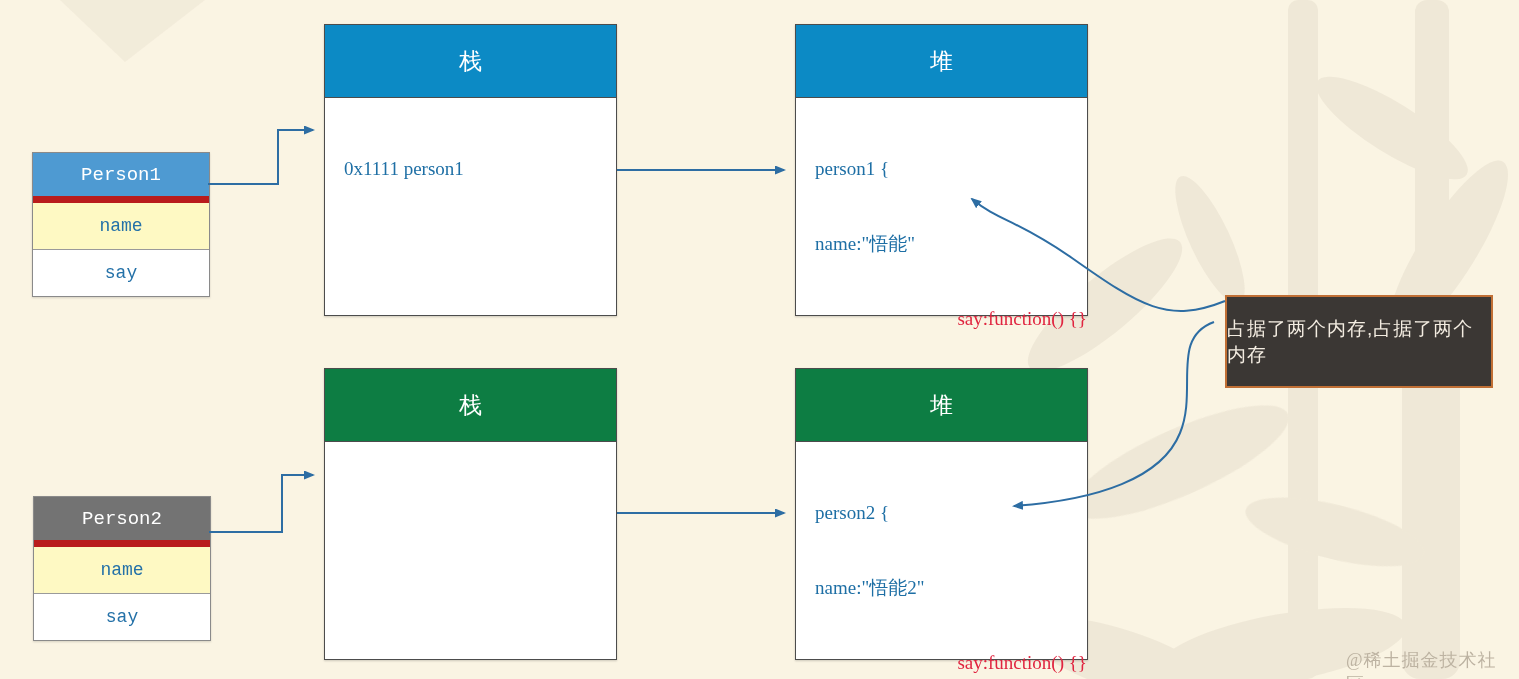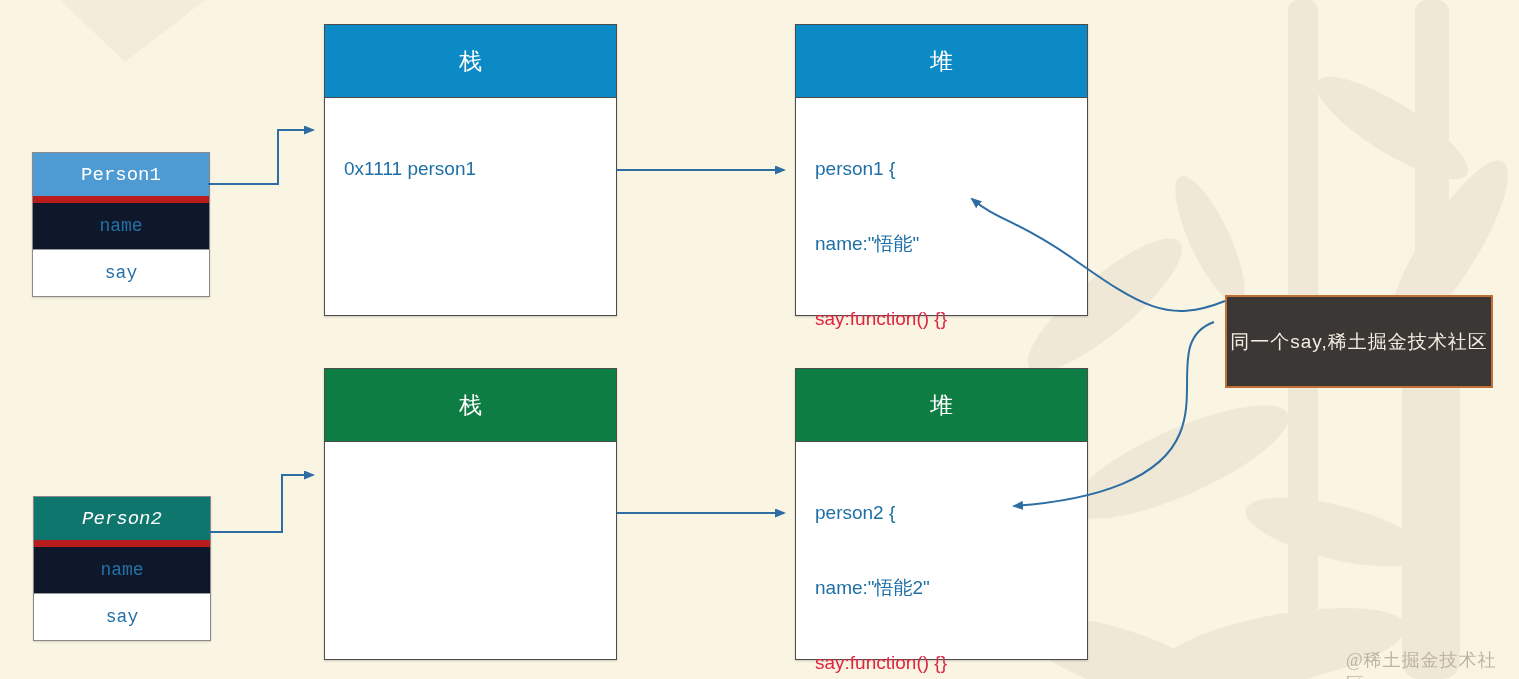--- a/index.html
+++ b/index.html
@@ -17,42 +17,42 @@
     background:#ffffff;border:1px solid #4c4c4c;
     box-shadow:0 1px 2px rgba(0,0,0,.18);
   }
   .membox .head{
     height:72px;display:flex;align-items:center;justify-content:center;
     color:#ffffff;font-size:23px;border-bottom:1px solid #4c4c4c;
     font-family:"Liberation Serif","DejaVu Serif",serif;
   }
   .membox .body{
     padding:8px 0 0 19px;
-    font-family:Liberation Sans, sans-serif;
+    font-family:Liberation Serif, serif;
     font-size:19px;line-height:25px;white-space:pre;
   }
   .code-blue{color:var(--code-blue,#1e6fa5);}
-  .code-red{color:var(--code-red,#e02540);}
+  .code-red{color:var(--code-red,#e02540);text-align:right;}
 
   
   .classtable{
     position:absolute;width:176px;border:1px solid #8a8a8a;
     background:#ffffff;box-shadow:0 1px 2px rgba(0,0,0,.15);
     font-family:"Liberation Mono","DejaVu Sans Mono",monospace;
   }
   .classtable .thead{
     height:43px;display:flex;align-items:center;justify-content:center;
     color:#ffffff;font-size:19px;border-bottom:7px solid #b91c1c;
   }
   .classtable .trow{
     height:46px;display:flex;align-items:center;justify-content:center;
     color:var(--table-text,#2471a8);font-size:18px;border-bottom:1px solid #9a9a9a;
   }
   .classtable .trow:last-child{border-bottom:none;}
-  .row-name{background:#0f172a;}
+  .row-name{background:#fef9c3;}
   .row-say{background:#ffffff;border-radius:17px;}
 
   
   #note{
     position:absolute;left:1225px;top:295px;width:264px;height:89px;
     display:flex;align-items:center;justify-content:center;
     font-size:19px;letter-spacing:1px;
   }
 
   
@@ -94,21 +94,21 @@
     </div>
     <div class="trow row-name">
       <span>name</span>
     </div>
     <div class="trow row-say">
       <span>say</span>
     </div>
   </div>
 
   <div class="classtable" style="left:33px;top:496px;">
-    <div class="thead" style="background: #0f766e; font-style: italic;">
+    <div class="thead" style="background: #737373;">
       <span>Person2</span>
     </div>
     <div class="trow row-name">
       <span>name</span>
     </div>
     <div class="trow row-say">
       <span>say</span>
     </div>
   </div>
 
@@ -147,21 +147,21 @@
     <div class="body">
       <div class="code-blue">person2 {</div>
       <div class="code-blue">name:"悟能2"</div>
       <div class="code-red">say:function() {}</div>
       
       
     </div>
   </div>
 
   <div id="note" style="border: 2px solid rgb(192, 111, 53); background: rgb(59, 55, 52); color: rgb(243, 236, 225);">
-    <span>同一个say,稀土掘金技术社区</span>
+    <span>占据了两个内存,占据了两个内存</span>
   </div>
 
   <svg id="connectors" viewBox="0 0 1519 679">
     <defs>
       <marker id="ah" markerWidth="11" markerHeight="9" refX="9" refY="4.5" orient="auto" markerUnits="userSpaceOnUse">
         <polygon points="0,0 11,4.5 0,9" fill="#2d6da3"></polygon>
       </marker>
     </defs>
     <g fill="none" stroke="#2d6da3" stroke-width="2">
       <path d="M 208 184 H 278 V 130 H 313" marker-end="url(#ah)"></path>

